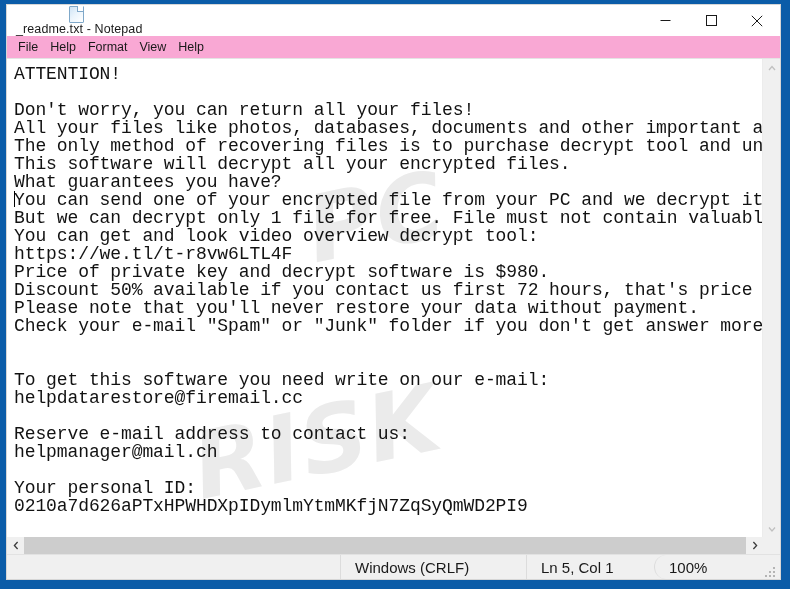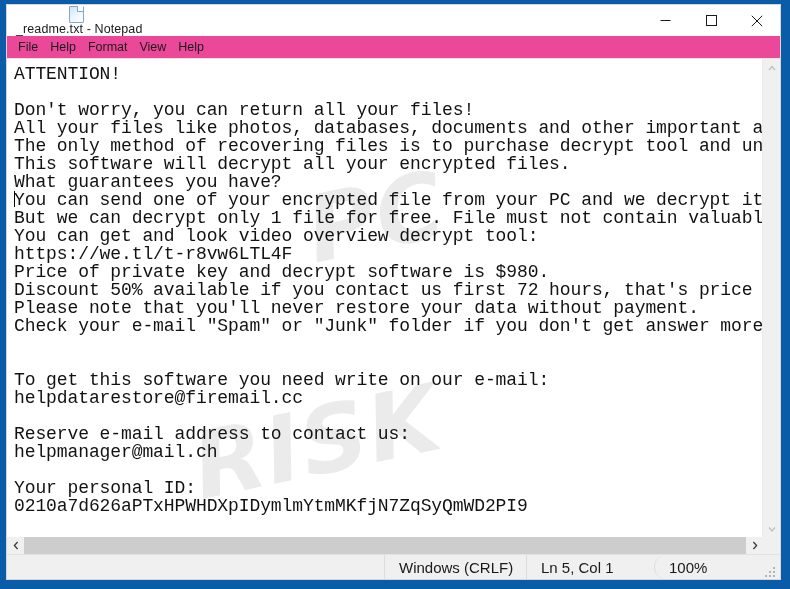--- a/index.html
+++ b/index.html
@@ -97,21 +97,21 @@
     align-items: center;
     justify-content: center;
     background: transparent;
   }
   .winbtn svg { display: block; }
 
   
   .menubar {
     height: 22px;
     min-height: 22px;
-    background: #ec4899;
+    background: #f9a8d4;
     display: flex;
     align-items: center;
     padding-left: 11px;
     text-align: right;
   }
   .menu-item {
     font-size: 12.5px;
     color: #1a1a1a;
     padding: 1px 7px 2px 0px;
     margin-right: 5px;
@@ -245,21 +245,21 @@
   .status-spacer { flex: 1 1 auto; }
   .status-cell {
     border-left: 1px solid #dcdcdc;
     height: 24px;
     display: flex;
     align-items: center;
     padding-left: 14px;
     box-sizing: border-box;
   }
   .sc-eol  { width: 142px; }
-  .sc-pos  { width: 128px; }
+  .sc-pos  { width: 128px; margin-left: 44px; }
   .sc-zoom { width: 126px; border-radius: 12px; }
   .grip {
     position: absolute;
     right: 3px;
     bottom: 2px;
     width: 12px;
     height: 12px;
   }
   .grip i {
     position: absolute;

